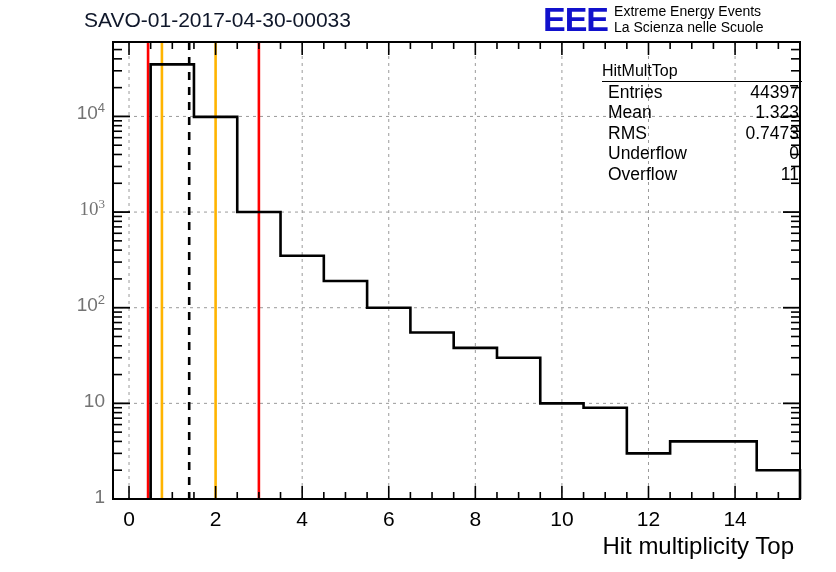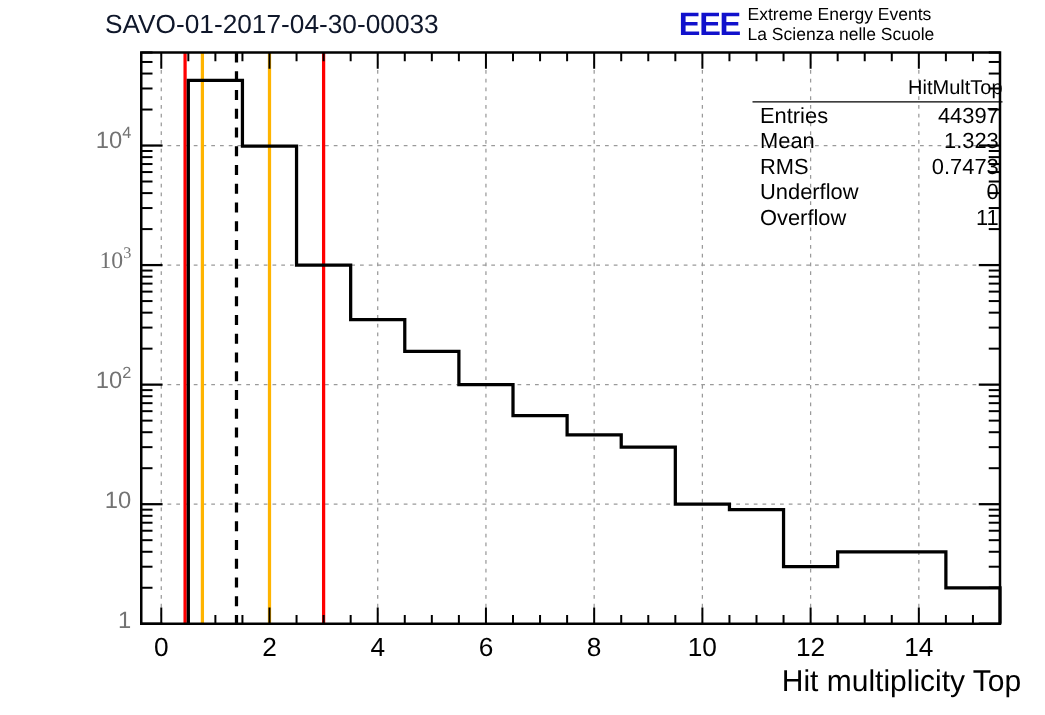--- a/index.html
+++ b/index.html
@@ -1,29 +1,29 @@
 <!DOCTYPE html>
 <html><head>
 <meta charset="utf-8">
 <style>
   html,body{margin:0;padding:0;background:#ffffff;}
   body{width:836px;height:572px;font-family:"Liberation Sans",sans-serif;overflow:hidden;position:relative;}
   #canvas{position:absolute;left:0;top:0;width:836px;height:572px;}
   .plot-title{position:absolute;left:84px;top:8px;font-size:21px;color:#0f172a;white-space:nowrap;letter-spacing:0px;}
   .logo{position:absolute;left:543px;top:2px;display:flex;align-items:flex-start;}
-  .logo-eee{font-size:26px;font-weight:bold;color:#1111cc;letter-spacing:-1px;line-height:34px;font-family:"Liberation Sans",sans-serif;}
+  .logo-eee{font-size:34px;font-weight:bold;color:#1111cc;letter-spacing:-1px;line-height:34px;font-family:"Liberation Sans",sans-serif;}
   .logo-txt{margin-left:6px;margin-top:1px;line-height:16px;}
   .logo-txt div{font-size:14px;color:#000000;white-space:nowrap;font-weight:normal;}
-  .xtitle{position:absolute;right:19px;top:532px;font-size:24px;color:#000;white-space:nowrap;}
+  .xtitle{position:absolute;right:42px;top:532px;font-size:24px;color:#000;white-space:nowrap;}
   .ytick{position:absolute;font-size:19px;color:#737373;text-align:right;white-space:nowrap;}
   .ytick sup{font-size:13px;vertical-align:super;line-height:0;}
   .xtick{position:absolute;font-size:21px;color:#000;text-align:center;white-space:nowrap;}
   
   .stats{position:absolute;left:602px;top:62px;width:200px;box-sizing:border-box;background:transparent;}
-  .stats-title{text-align:right;font-size:16px;color:#000;padding-bottom:1px;border-bottom:1.3px solid #000;}
+  .stats-title{text-align:left;font-size:16px;color:#000;padding-bottom:1px;border-bottom:1.3px solid #000;}
   .stats-row{display:flex;justify-content:space-between;font-size:17.5px;color:#000;line-height:20.4px;padding:0 3px 0 6px;gap:27px;}
   .stats-row .k{text-align:left;}
   .stats-row .v{text-align:right;}
 </style>
 </head>
 <body>
 
 <svg id="canvas" viewBox="0 0 836 572">
   <g id="grid-layer">
       <line x1="113" y1="403.3563135504957" x2="800" y2="403.3563135504957" stroke="#9a9a9a" stroke-width="1" stroke-dasharray="3,4"></line>

